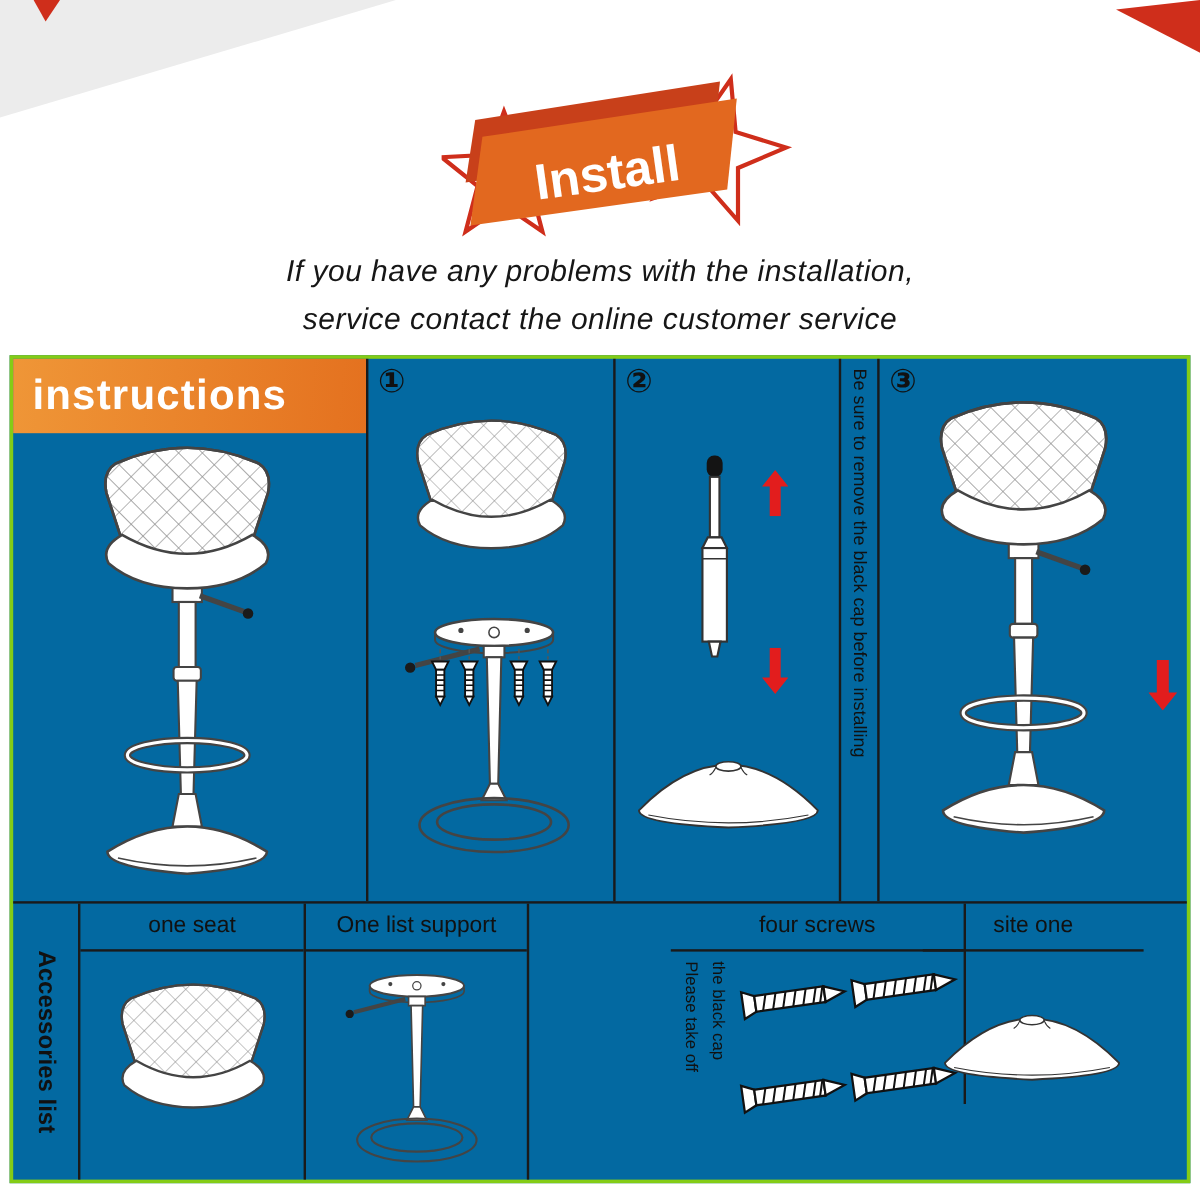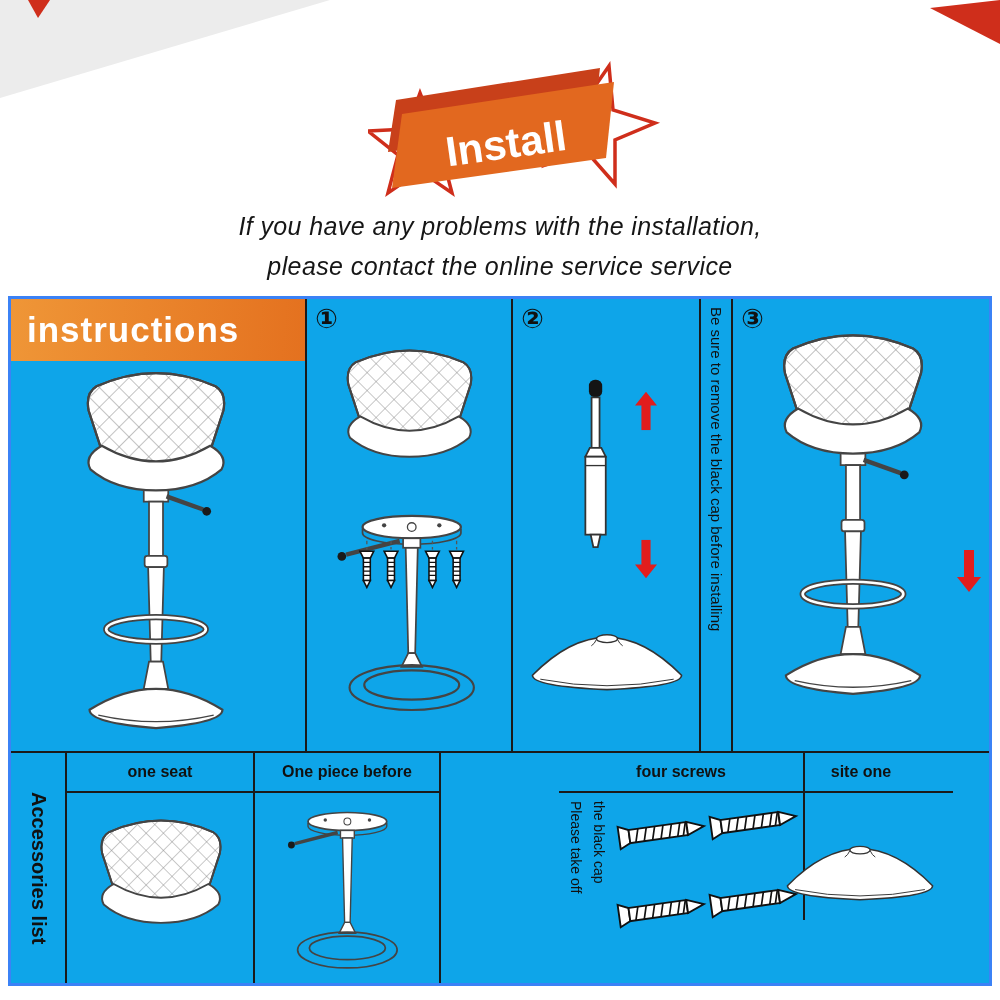--- a/index.html
+++ b/index.html
@@ -8,38 +8,38 @@
   .abs { position:absolute; }
 
   
   .gray-wedge { position:absolute; left:0; top:0; width:0; height:0;
     border-top:98px solid #ececec; border-right:330px solid transparent; }
   .support-line { position:absolute; left:0; width:100%; text-align:center;
     font-size:25px; color:#161616; letter-spacing:.4px;font-style:italic; }
 
   
   .itable { position:absolute; left:8px; top:296px; width:984px; height:690px;
-    border:3px solid #3b82f6; background:#0ea5e9; }
+    border:3px solid #84cc16; background:#0369a1; }
   .panel { position:absolute; }
   .br { border-right:2px solid #1a1a1a; }
 
   .instr-banner { position:absolute; left:0; top:0; width:100%; height:62px;
     background:linear-gradient(95deg,#ef9637,#e4711f);
     display:flex; align-items:center; padding-left:16px; }
   .instr-banner span { color:#fff; font-size:35px; font-weight:bold; letter-spacing:1px; }
 
   .stepnum { position:absolute; left:8px; top:4px; font-size:27px; font-weight:bold;
     color:#111; font-family:"DejaVu Sans",sans-serif; }
 
   .vtext { writing-mode:vertical-lr; text-orientation:mixed; color:#111; }
   .note-strip { font-size:15px; padding-top:8px; text-align:left; }
 
   .acc-header { position:absolute; left:0; top:0; width:100%; height:40px;
     border-bottom:2px solid #1a1a1a; display:flex; align-items:center; justify-content:center;
-    font-weight:bold; font-size:16px; color:#111; }
+    font-weight:normal; font-size:19px; color:#111; }
   .acc-title { display:flex; align-items:center; justify-content:center; font-weight:bold;
     font-size:20px; }
   .airrod-note { position:absolute; left:6px; top:48px; height:180px;
     writing-mode:vertical-lr; font-size:14px; color:#111; line-height:1.6; }
 </style>
 </head>
 <body>
 
 <svg width="0" height="0" style="position:absolute" aria-hidden="true">
   <defs>
@@ -134,21 +134,21 @@
 
   <svg class="abs" style="left:368px;top:48px" width="300" height="175" viewBox="0 0 300 175">
     <polygon points="52,45 66,81 104,83 74,107 84,145 52,123 20,145 30,107 0,83 39,81" fill="none" stroke="#cf2e1b" stroke-width="3.5"></polygon>
     <polygon points="241,18 245,62 287,75 247,92 247,136 218,103 177,117 199,79 173,44 216,54" fill="none" stroke="#cf2e1b" stroke-width="3.5"></polygon>
     <polygon points="28,52 232,20 226,74 20,104" fill="#c8401a"></polygon>
     <polygon points="34,66 246,34 238,110 24,140" fill="#e2681f"></polygon>
     <text x="78" y="110" font-size="42" font-weight="bold" fill="#ffffff" transform="rotate(-8 140 100)">Install</text>
   </svg>
 
   <div class="support-line" style="top:212px">If you have any problems with the installation,</div>
-  <div class="support-line" style="top:252px">please contact the online service service</div>
+  <div class="support-line" style="top:252px">service contact the online customer service</div>
 
   <div class="itable">
 
     <div class="panel br" style="left:0;top:0;width:296px;height:452px">
       <div class="instr-banner">
         <span>instructions</span>
       </div>
       <svg class="abs" style="left:40px;top:68px" width="210" height="376" viewBox="0 0 240 430">
         <use href="#sym-stool"></use>
       </svg>
@@ -206,21 +206,21 @@
       </div>
 
       <div class="panel br" style="left:56px;top:0;width:188px;height:230px">
         <div class="acc-header">one seat</div>
         <svg class="abs" style="left:10px;top:62px" width="168" height="115" viewBox="0 0 220 150">
           <use href="#sym-seat"></use>
         </svg>
       </div>
 
       <div class="panel br" style="left:244px;top:0;width:186px;height:230px">
-        <div class="acc-header">One piece before</div>
+        <div class="acc-header">One list support</div>
         <svg class="abs" style="left:15px;top:42px" width="152" height="187" viewBox="0 0 220 270">
           <use href="#sym-support"></use>
         </svg>
       </div>
 
 
       <div class="panel br" style="left:548px;top:0;width:246px;height:167px">
         <div class="acc-header">four screws</div>
         <div class="airrod-note">
           <div>Please take off</div>

